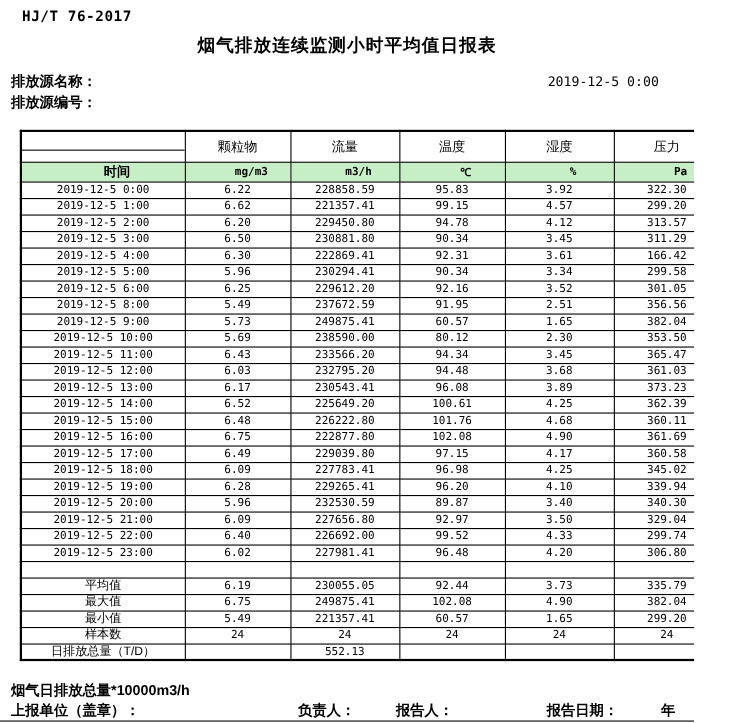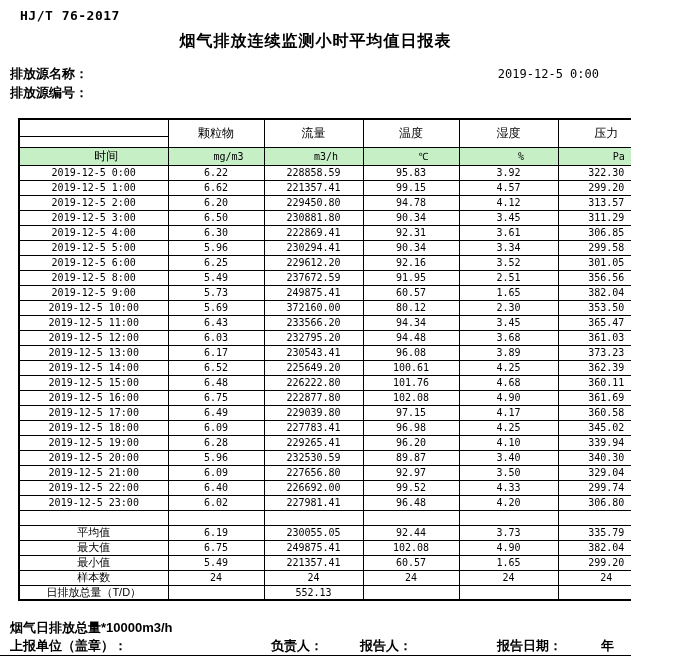--- a/index.html
+++ b/index.html
@@ -35,21 +35,21 @@
   }
   tr.head-row { height: 28px; }
   tr.head-row th { font-weight: normal; font-size: 12px; }
   th.time-head { position: relative; }
   th.time-head .split {
     position: absolute; left: 0; right: 0; top: 16px; height: 0;
     border-top: 1px solid #000;
   }
   tr.units-row { height: 16px; background: var(--units-green, #c6efc6); }
   tr.units-row th {
-    font-weight: normal; font-size: 10px;
+    font-weight: bold; font-size: 10px;
     font-family: "DejaVu Sans Mono", monospace;
     padding-left: 27px;
   }
   tr.units-row th.time-label-cell { font-family: "Liberation Sans", sans-serif; font-size: 12px; }
 
   tbody tr { height: 15px; }
   tbody td {
     font-family: "DejaVu Sans Mono", monospace; font-size: 10px; line-height: 13px;
   }
   tbody td.cjk-label { font-family: "Liberation Sans", sans-serif; font-size: 11px; margin-left: 28px; }
@@ -142,21 +142,21 @@
           <td>90.34</td>
           <td>3.45</td>
           <td>311.29</td>
         </tr>
         <tr>
           <td class="">2019-12-5 4:00</td>
           <td>6.30</td>
           <td>222869.41</td>
           <td>92.31</td>
           <td>3.61</td>
-          <td>306.85</td>
+          <td>166.42</td>
         </tr>
         <tr>
           <td class="">2019-12-5 5:00</td>
           <td>5.96</td>
           <td>230294.41</td>
           <td>90.34</td>
           <td>3.34</td>
           <td>299.58</td>
         </tr>
         <tr>
@@ -179,21 +179,21 @@
           <td class="">2019-12-5 9:00</td>
           <td>5.73</td>
           <td>249875.41</td>
           <td>60.57</td>
           <td>1.65</td>
           <td>382.04</td>
         </tr>
         <tr>
           <td class="">2019-12-5 10:00</td>
           <td>5.69</td>
-          <td>372160.00</td>
+          <td>238590.00</td>
           <td>80.12</td>
           <td>2.30</td>
           <td>353.50</td>
         </tr>
         <tr>
           <td class="">2019-12-5 11:00</td>
           <td>6.43</td>
           <td>233566.20</td>
           <td>94.34</td>
           <td>3.45</td>

